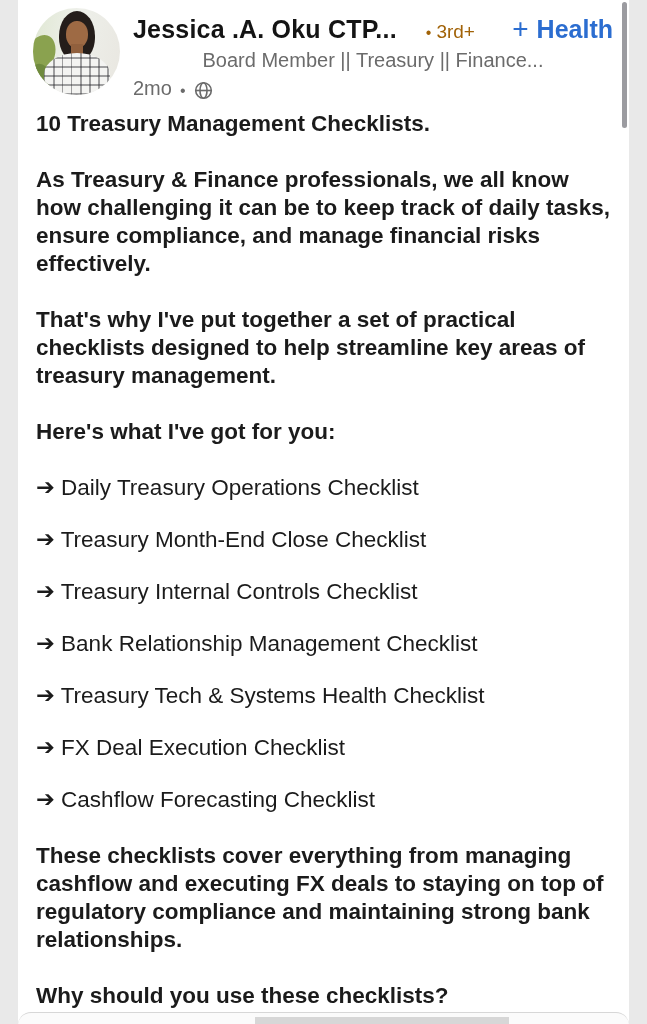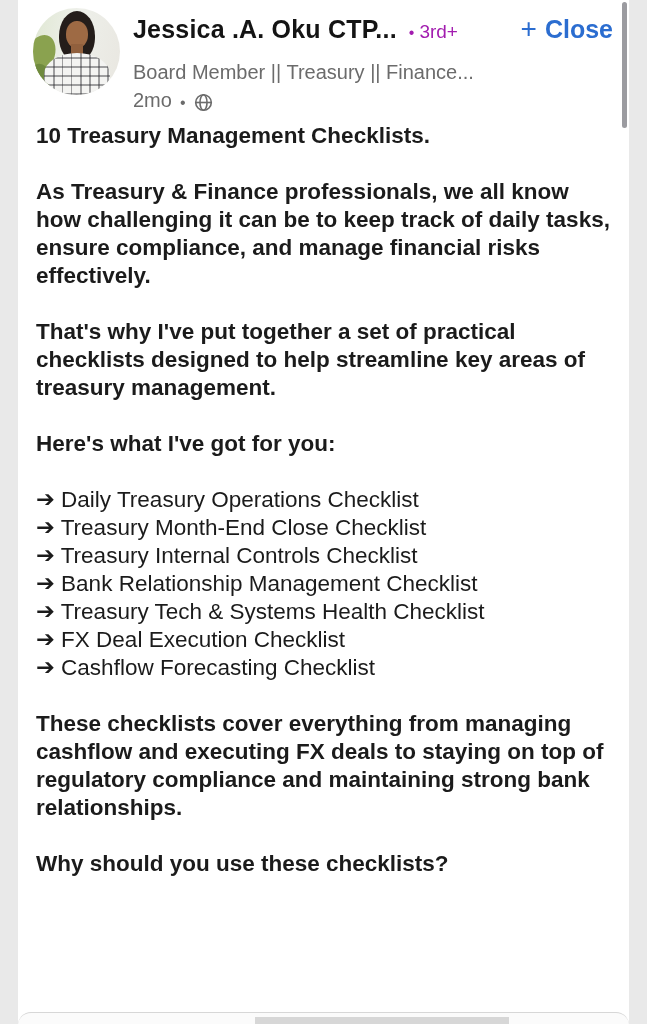--- a/index.html
+++ b/index.html
@@ -31,36 +31,36 @@
   .av-neck{position:absolute;left:38px;top:36px;width:12px;height:11px;background:#91603d;}
   .av-body{position:absolute;left:11px;top:45px;width:66px;height:42px;
     background-color:#f4f4f2;border-radius:50% 50% 0 0;
     background-image:
       repeating-linear-gradient(0deg, rgba(40,40,45,.42) 0 1.5px, transparent 1.5px 9px),
       repeating-linear-gradient(90deg, rgba(40,40,45,.42) 0 1.5px, transparent 1.5px 9px);}
 
   .header-text{flex:1;min-width:0;margin-left:13px;padding-top:5px;}
   .name-row{display:flex;align-items:baseline;}
   .name{font-size:25px;font-weight:700;color:#141414;white-space:nowrap;letter-spacing:.2px;cursor:pointer;}
-  .degree{margin-left:12px;font-size:19px;color:#a21caf;white-space:nowrap;}
+  .degree{margin-left:29px;font-size:19px;color:#a16207;white-space:nowrap;}
   .degree .mini-dot{font-size:16px;margin-right:5px;}
   .follow{margin-left:auto;background:none;border:0;padding:0;cursor:pointer;
     font-family:inherit;font-size:25px;font-weight:700;color:#2b6dd0;
     display:flex;align-items:baseline;}
   .follow .plus{font-size:28px;font-weight:500;margin-right:8px;}
-  .subtitle{margin-top:16px;font-size:20px;color:#6b6b6b;white-space:nowrap;overflow:hidden;}
+  .subtitle{margin-top:4px;font-size:20px;color:#6b6b6b;white-space:nowrap;overflow:hidden;text-align:center;}
   .meta-row{margin-top:5px;display:flex;align-items:flex-end;font-size:20px;color:#6b6b6b;}
   .meta-row .mini-dot2{margin:0 8px;font-size:16px;}
   .globe{display:inline-flex;align-items:center;}
 
   
   .post-body{padding:10px 12px 0 18px;font-size:22.5px;line-height:28px;color:#1b1b1b;}
   .post-body p{margin:0 0 28px;font-weight:bold;}
   .post-body ul{list-style:none;margin:0 0 28px;padding:0;}
-  .post-body li{line-height:28px;}
+  .post-body li{line-height:28px;margin-top:24px;}
 
   
   .scrollbar{position:absolute;top:2px;right:2px;width:5px;height:126px;border-radius:3px;
     background:#9b9ba0;z-index:9;cursor:grab;}
   .bottom-sheet{position:absolute;left:0;top:1012px;width:100%;height:12px;
     background:rgba(250,250,250,.88);
     border-top:1px solid #d7d7d7;border-radius:14px 14px 0 0;z-index:8;}
 </style>
 </head>
 <body>
@@ -76,21 +76,21 @@
       <span class="av-neck"></span>
       <span class="av-body"></span>
     </div>
 
     <div class="header-text">
       <div class="name-row">
         <span class="name">Jessica .A. Oku CTP...</span>
         <span class="degree"><span class="mini-dot">•</span><span>3rd+</span></span>
         <button class="follow">
           <span class="plus">+</span>
-          <span>Close</span>
+          <span>Health</span>
         </button>
       </div>
       <div class="subtitle">Board Member || Treasury || Finance...</div>
       <div class="meta-row">
         <span>2mo</span>
         <span class="mini-dot2">•</span>
         <span class="globe">
           <svg width="19" height="19" viewBox="0 0 20 20">
             <g fill="none" stroke="#6b6b6b" stroke-width="1.7">
               <circle cx="10" cy="10" r="8.2"></circle>

